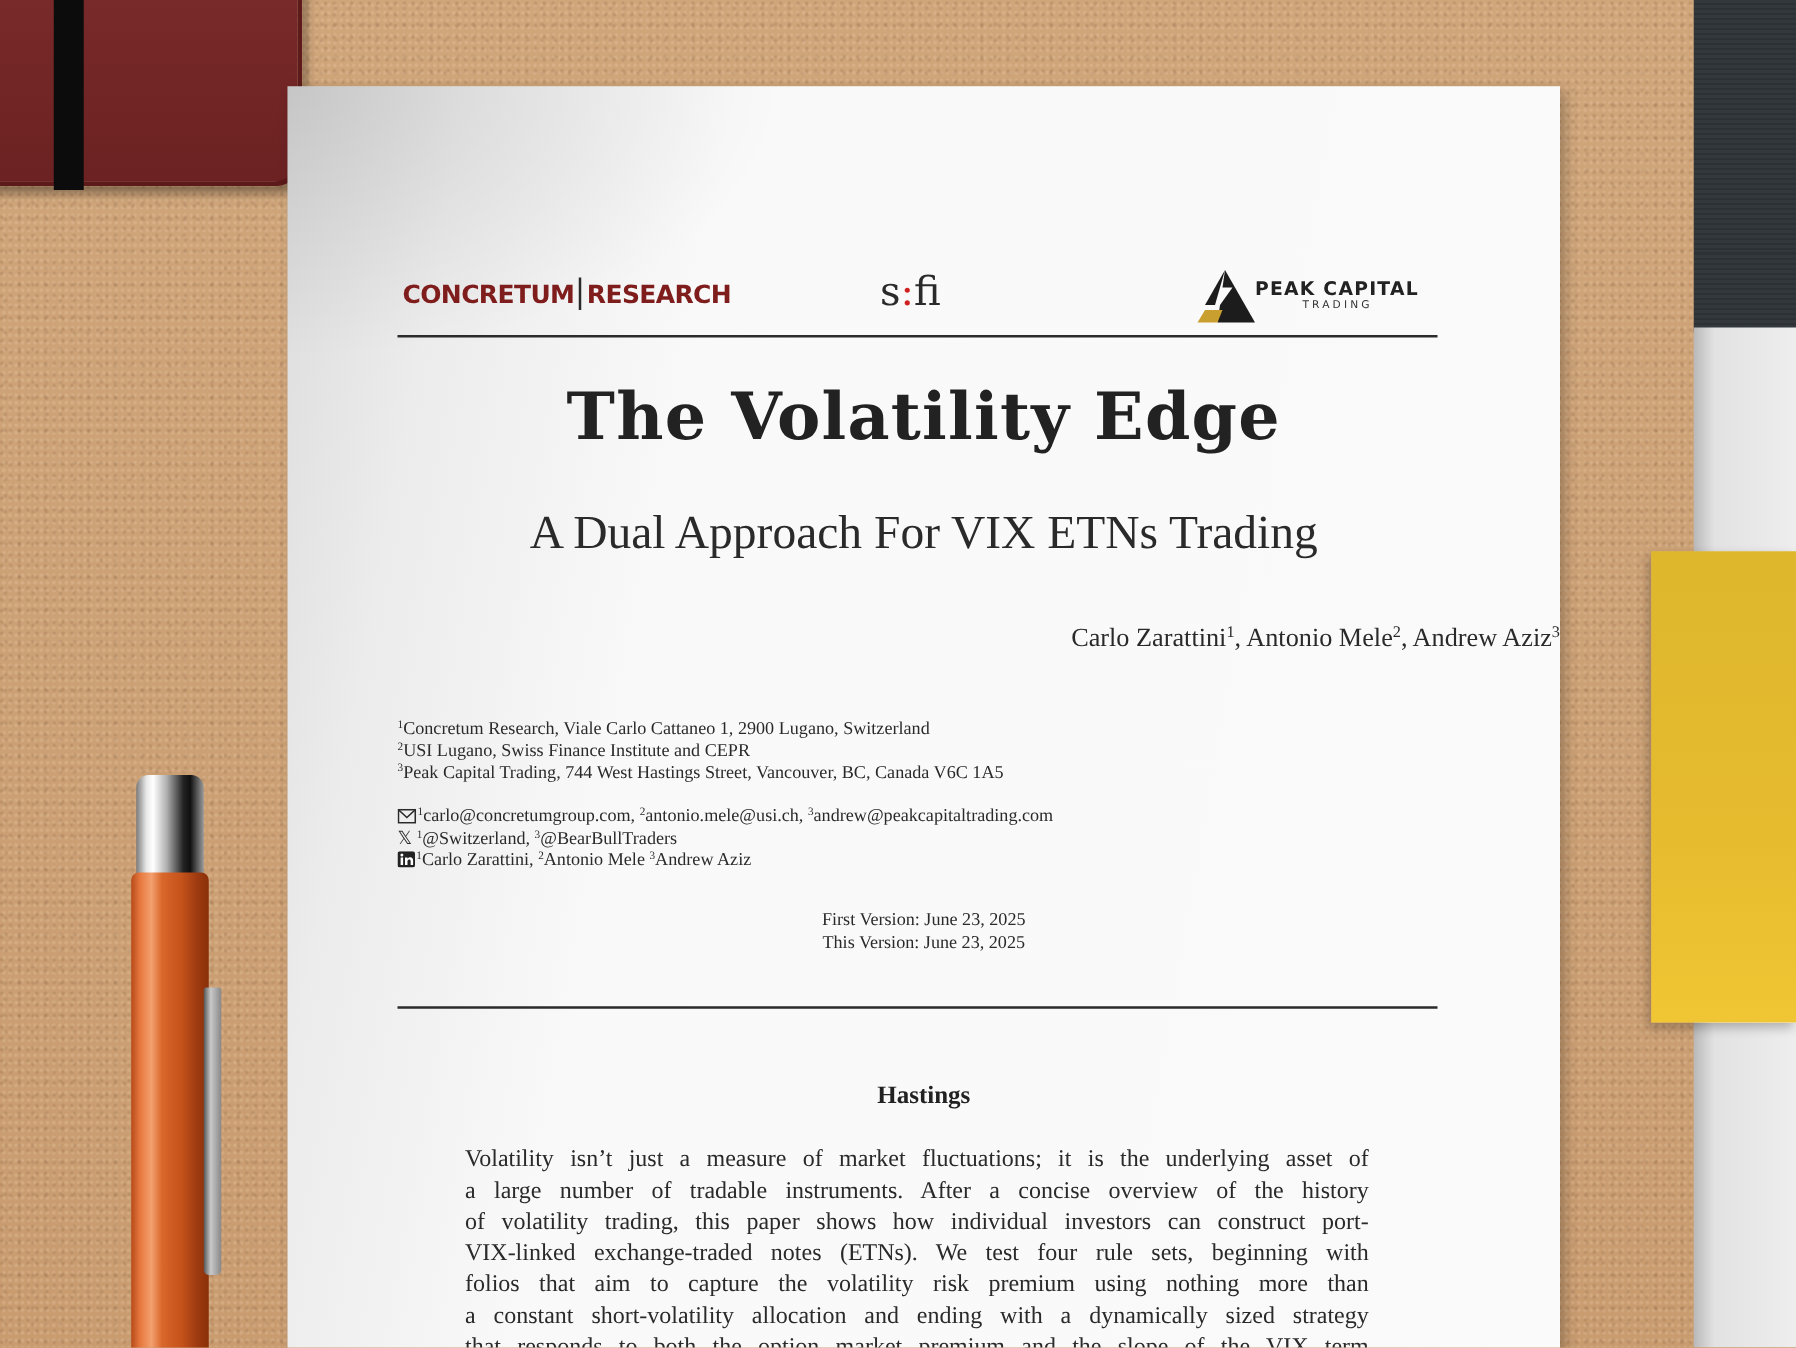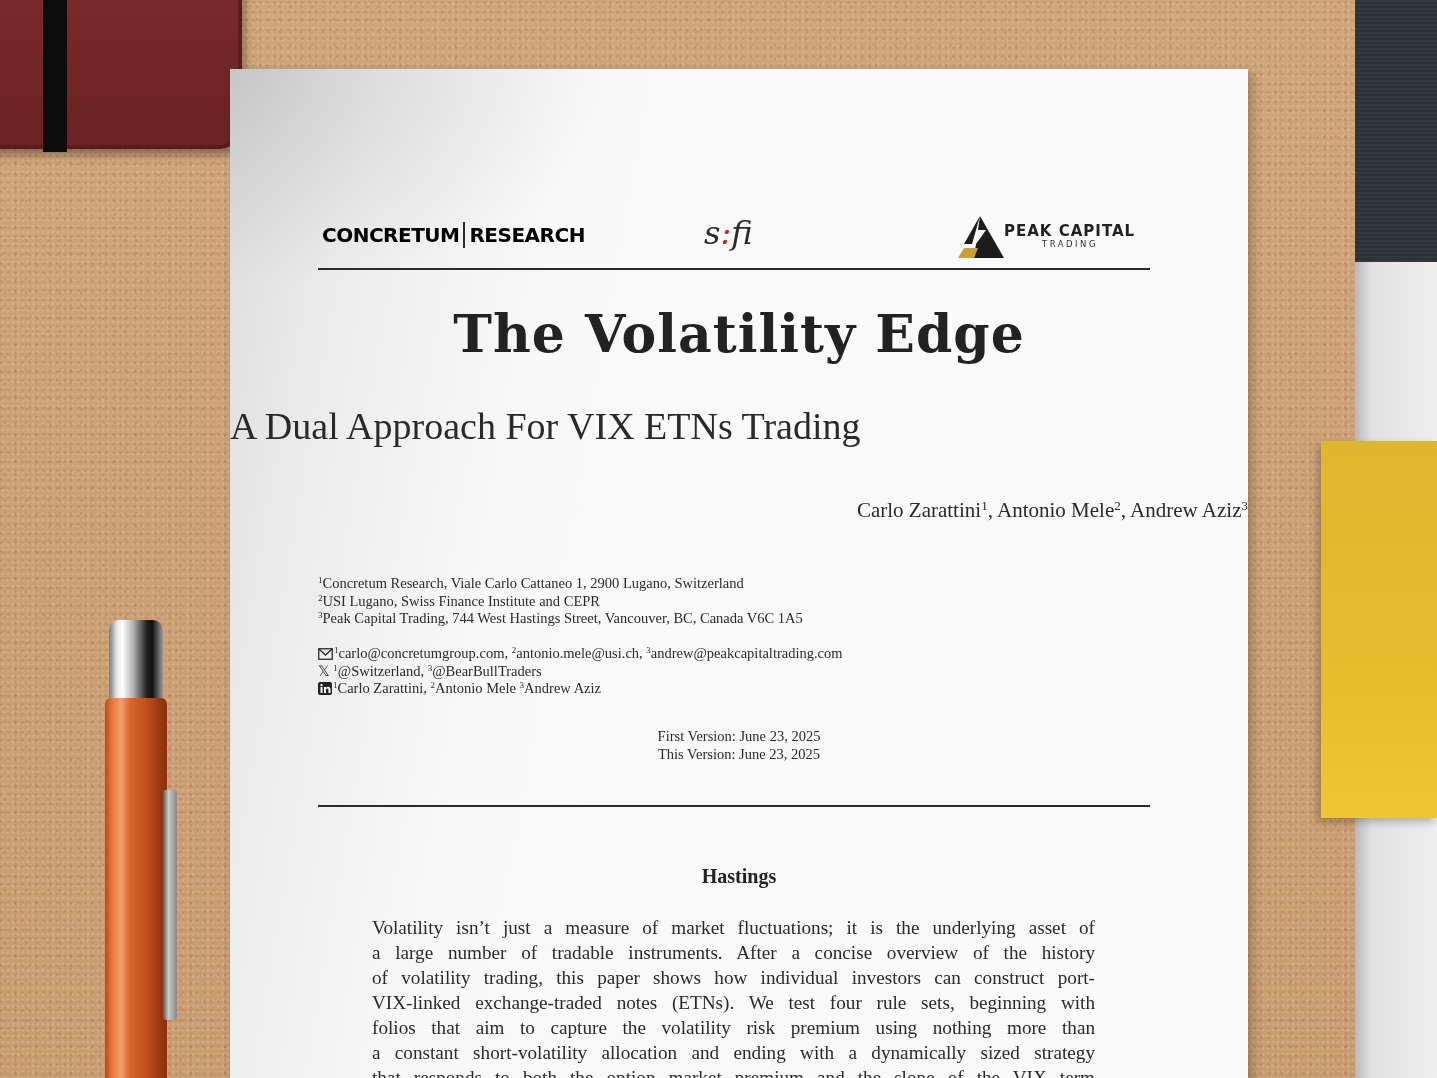--- a/index.html
+++ b/index.html
@@ -70,47 +70,47 @@
   .pen-clip {
     position:absolute; left:63px; top:170px; width:14px; height:230px;
     background: linear-gradient(90deg,#555 0%,#c9c9c9 40%,#888 100%);
     border-radius:2px 2px 4px 4px;
   }
   
   .logo-row { position:absolute; left:318px; top:212px; width:832px; height:50px; }
   .logo-concretum {
     position:absolute; left:4px; top:10px;
     font-family:"DejaVu Sans", sans-serif; font-weight:bold; font-size:20px;
-    letter-spacing:-0.5px; color:#000000;
+    letter-spacing:-0.5px; color:#7f1d1d;
   }
   .logo-concretum .bar { display:inline-block; width:2px; height:26px; background:#2a2a2a; vertical-align:-6px; margin:0 4px; }
   .logo-sfi {
     position:absolute; left:386px; top:2px;
-    font-family:"DejaVu Serif", serif; font-size:32px; color:#2a2a2a;font-style:italic;
+    font-family:"DejaVu Serif", serif; font-size:32px; color:#2a2a2a;
   }
   .logo-sfi .colon { color:#d02020; }
   .logo-peak { position:absolute; left:638px; top:0; width:200px; height:48px; }
   .logo-peak svg { position:absolute; left:0; top:2px; }
   .peak-name {
     position:absolute; left:48px; top:10px;
     font-family:"DejaVu Sans", sans-serif; font-weight:bold; font-size:15px;
     letter-spacing:1px; color:#222;
   }
   .peak-sub {
     position:absolute; left:86px; top:27px;
     font-family:"DejaVu Sans", sans-serif; font-size:8.5px; letter-spacing:2.5px; color:#333;
   }
   .rule { position:absolute; left:318px; width:832px; height:2px; background:#2b2b2b; }
   .title {
     position:absolute; left:230px; width:1018px; top:303px; text-align:center;
     font-family:"DejaVu Serif", serif; font-weight:bold; font-size:52px; color:#222;
     letter-spacing:1px;
   }
   .subtitle {
-    position:absolute; left:230px; width:1018px; top:404px; text-align:left;
+    position:absolute; left:230px; width:1018px; top:404px; text-align:center;
     font-family:"Liberation Serif", serif; font-size:38px; color:#2a2a2a;
   }
   .authors {
     position:absolute; left:230px; width:1018px; top:498px; text-align:right;
     font-family:"Liberation Serif", serif; font-size:21px; color:#2a2a2a;
   }
   sup { font-size:0.62em; vertical-align:0.55em; line-height:0; }
   .small-block {
     position:absolute; left:318px;
     font-family:"Liberation Serif", serif; font-size:14.5px; color:#2a2a2a; line-height:17.5px;

